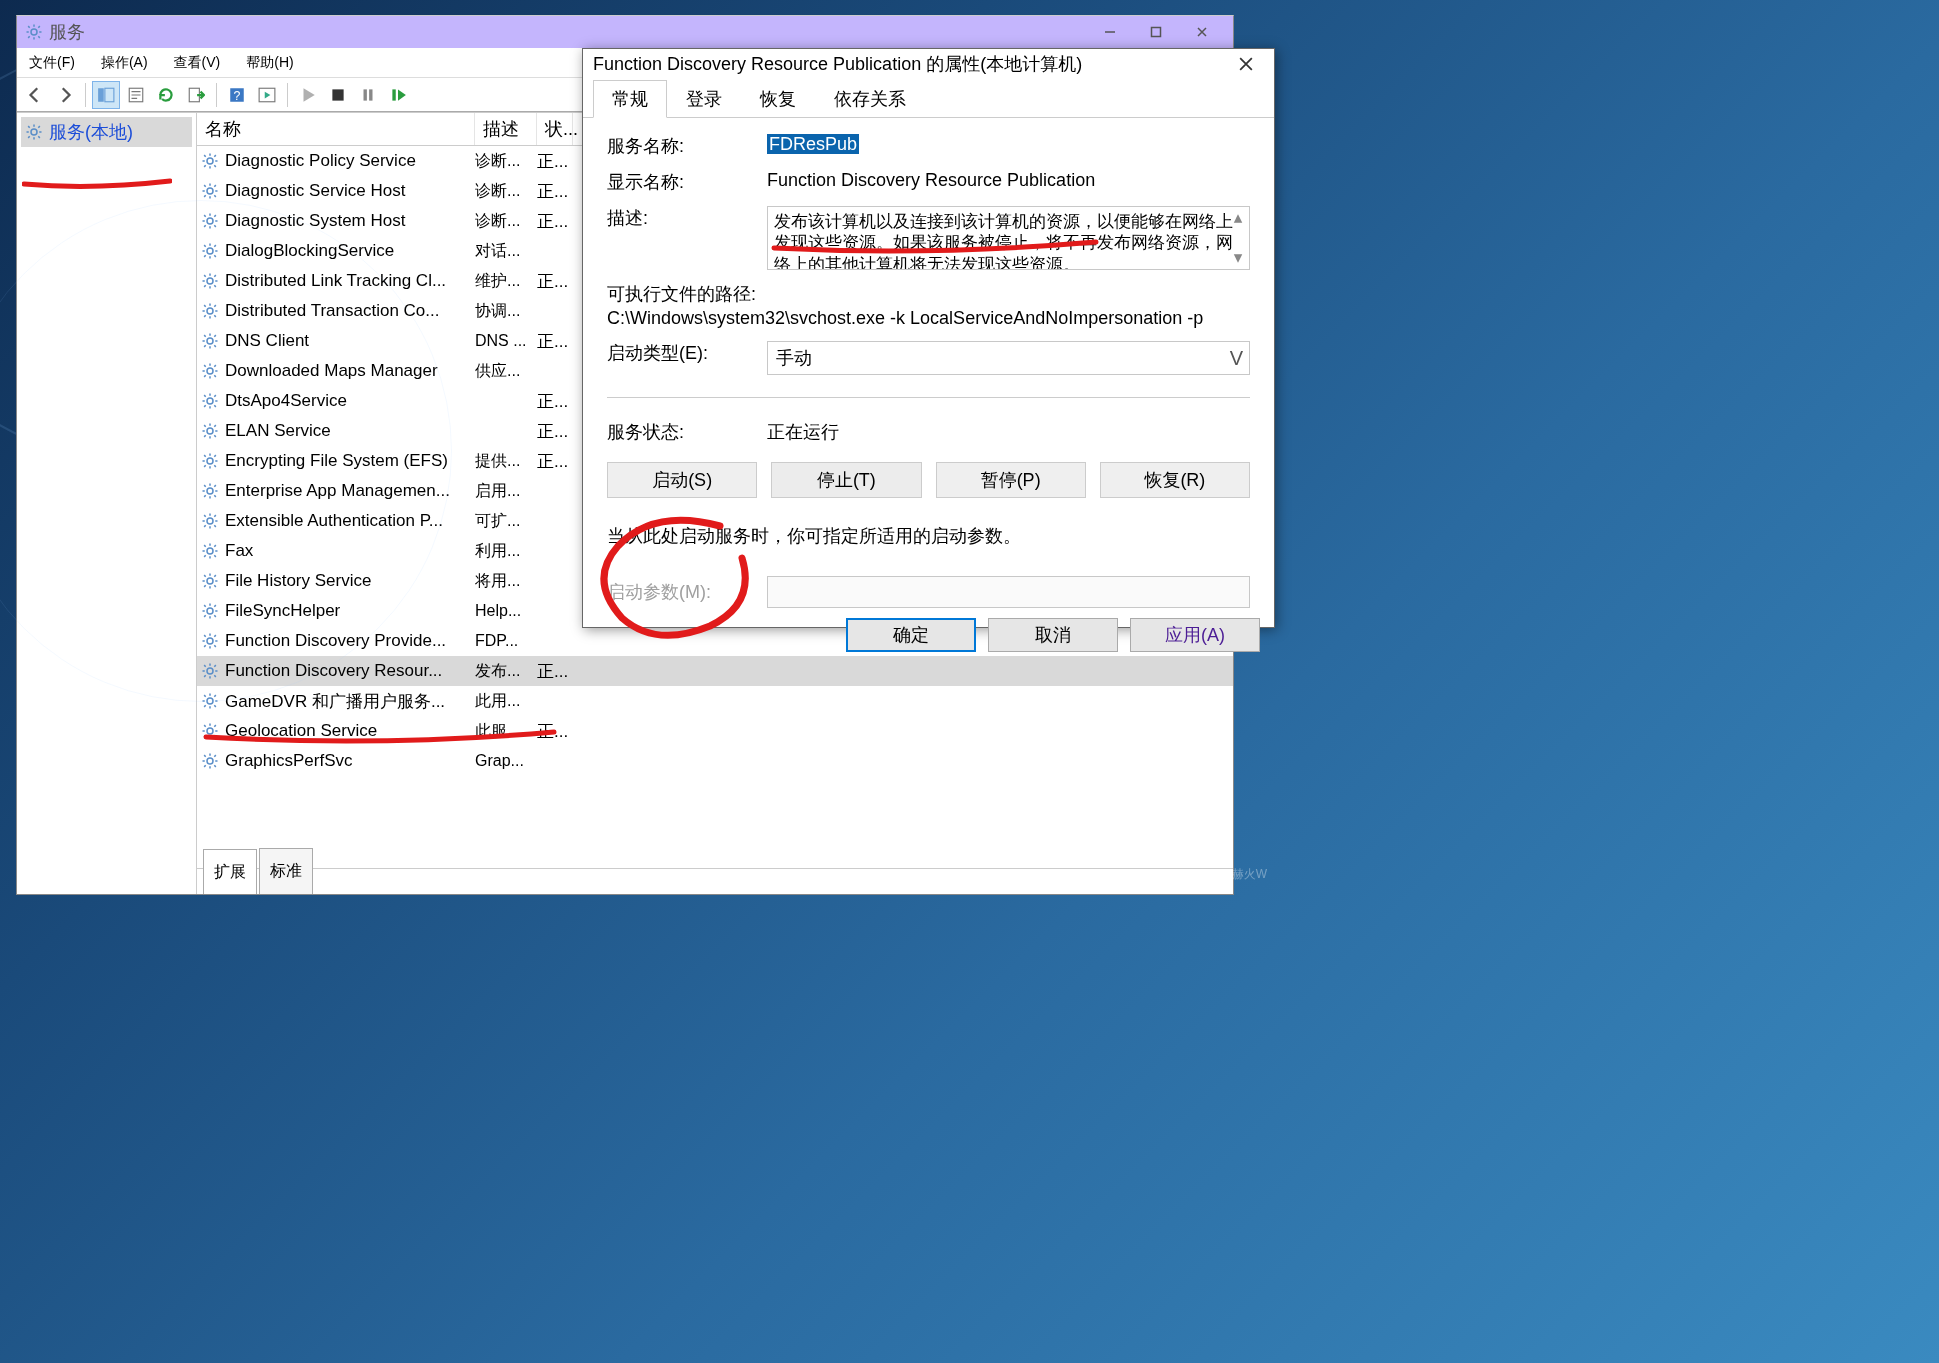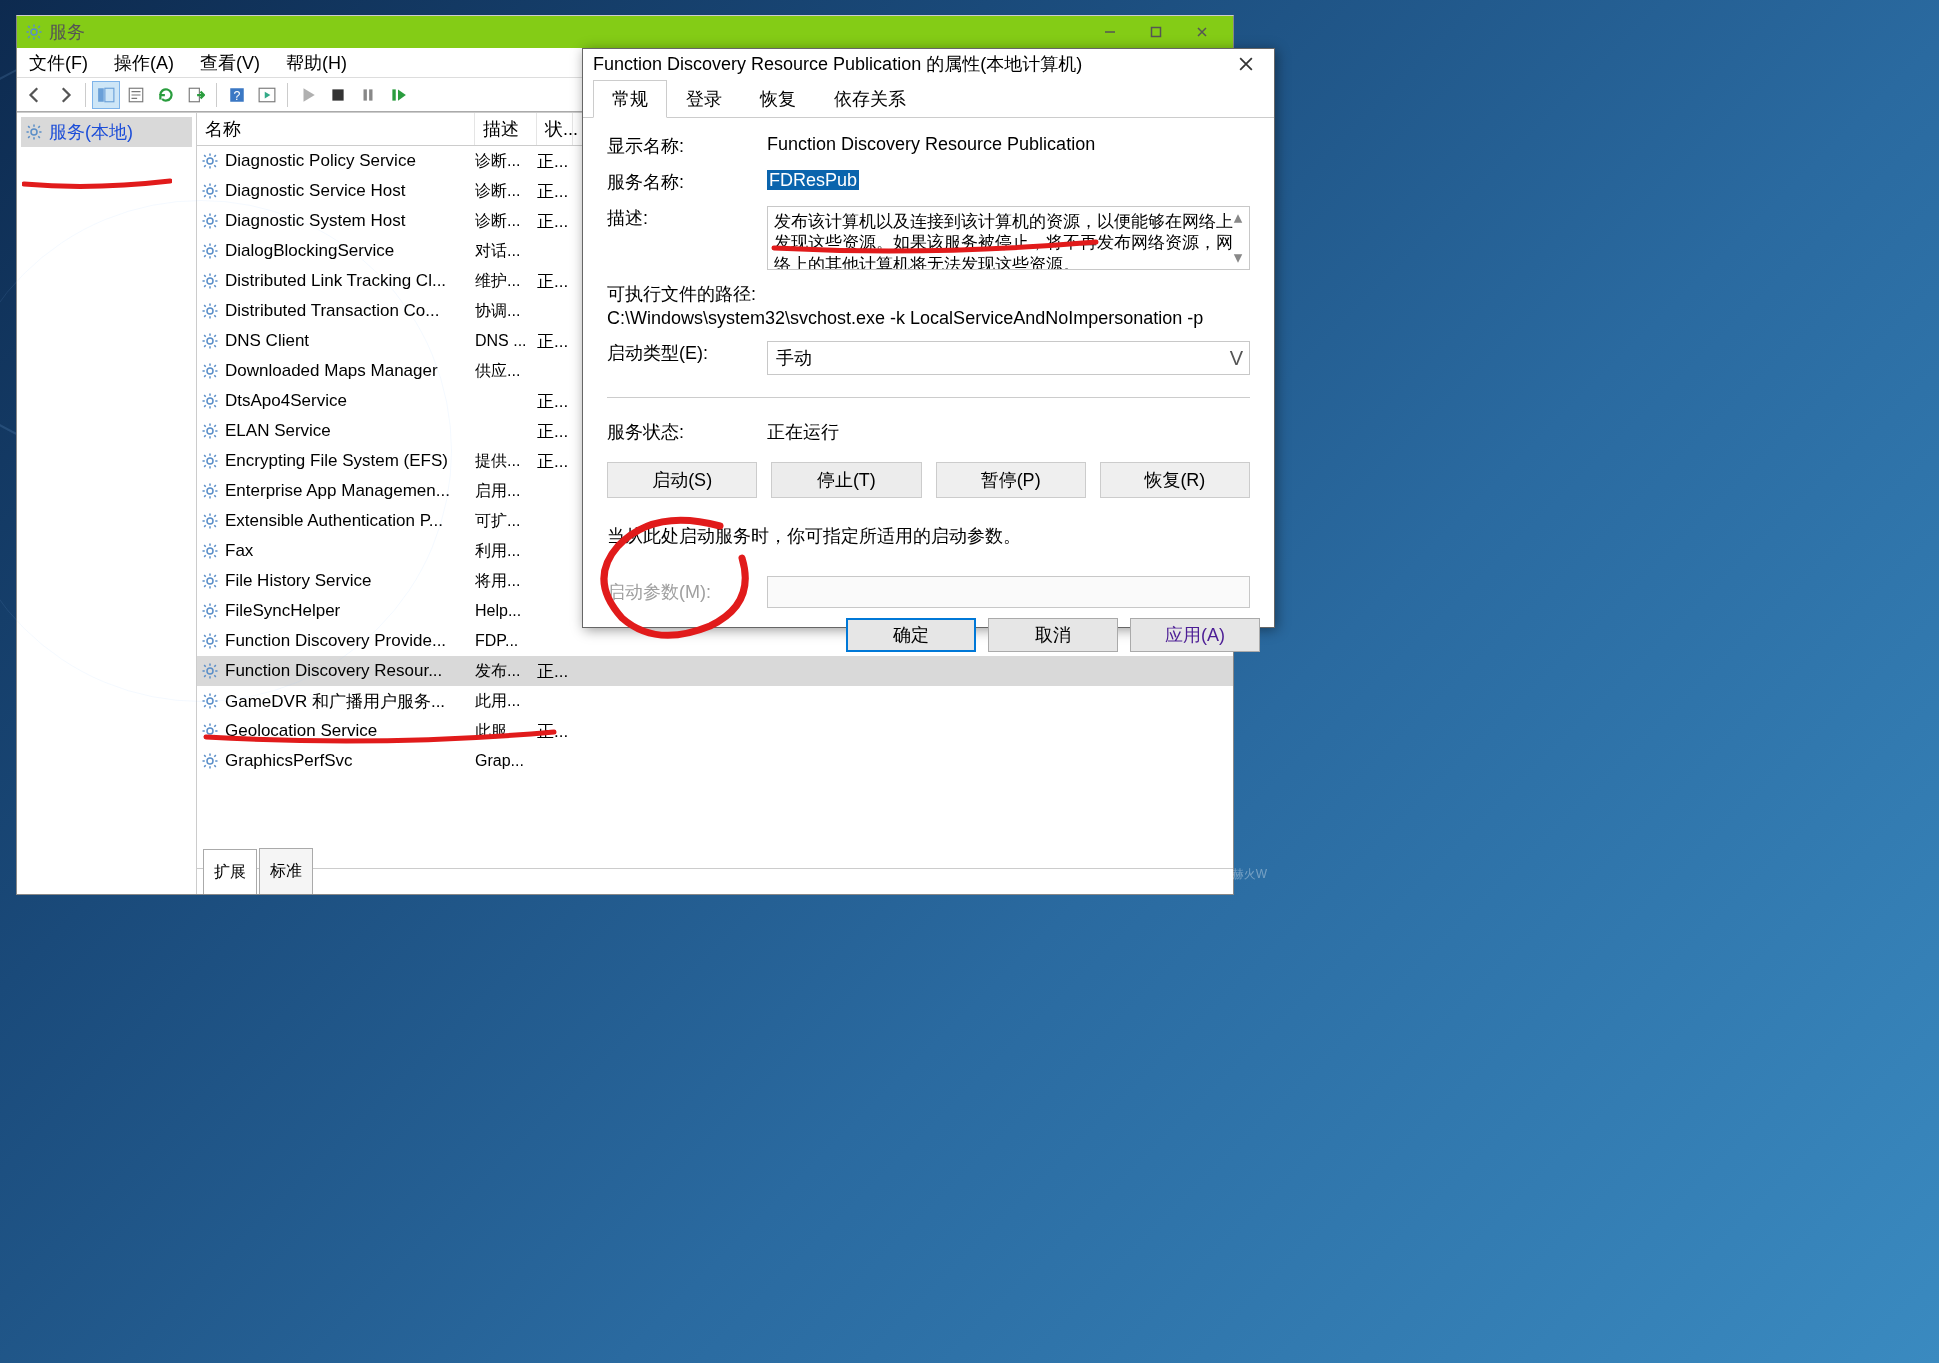--- a/index.html
+++ b/index.html
@@ -20,30 +20,30 @@
   }
 
   
   .services-window {
     position: absolute; top: 15px; left: 16px; width: 1218px; height: 880px;
     background: #fff; border: 1px solid #888; border-top-color:#ccc;
     display: flex; flex-direction: column;
   }
   .win-titlebar {
     height: 32px; display: flex; align-items: center; padding: 0 8px;
-    background: #84cc16;
+    background: #c4b5fd;
   }
   .gear-icon { width: 18px; height: 18px; margin-right: 6px; }
   .win-title { font-size: 18px; color: #555; }
   .win-caption-btns { margin-left: auto; display: flex; }
   .cap-btn { width: 46px; height: 30px; display:flex; align-items:center; justify-content:center; color:#555; cursor:pointer; }
   .cap-svg { width:12px; height:12px; }
 
   .menubar { height: 30px; display:flex; align-items:center; padding: 0 8px; gap: 18px; background:#fff; border-bottom:1px solid #ddd; }
-  .menu-item { font-size: 18px; color:#000; cursor:pointer; padding:2px 4px; }
+  .menu-item { font-size: 14px; color:#000; cursor:pointer; padding:2px 4px; }
 
   .toolbar { height: 34px; display:flex; align-items:center; padding: 0 4px; gap: 2px; background:#fff; border-bottom:1px solid #aaa; }
   .tb-btn { width: 28px; height: 28px; display:flex; align-items:center; justify-content:center; border:1px solid transparent; cursor:pointer; }
   .tb-btn.active { background:#cde6f7; border-color:#7eb4ea; }
   .tb-sep { width:1px; height:24px; background:#ccc; margin:0 4px; }
   .tb-glyph { width:18px; height:18px; }
 
   .services-body { flex:1; display:flex; border-top:1px solid #ccc; background:#fff; overflow:hidden; }
   .left-pane { width: 180px; border-right:1px solid #ccc; padding: 4px; }
   .tree-node { display:flex; align-items:center; gap:6px; padding:3px 4px; font-size:18px; color:#000; cursor:pointer; }
@@ -491,26 +491,26 @@
       </div>
   </div>
   <div class="dlg-tabs">
     <div class="dlg-tab active">常规</div>
     <div class="dlg-tab">登录</div>
     <div class="dlg-tab">恢复</div>
     <div class="dlg-tab">依存关系</div>
   </div>
   <div class="dlg-body">
     <div class="form-row">
+      <div class="fl">服务名称:</div>
+      <div class="fv"><span class="svcname-sel">FDResPub</span></div>
+    </div>
+    <div class="form-row">
       <div class="fl">显示名称:</div>
       <div class="fv">Function Discovery Resource Publication</div>
-    </div>
-    <div class="form-row">
-      <div class="fl">服务名称:</div>
-      <div class="fv"><span class="svcname-sel">FDResPub</span></div>
     </div>
     <div class="form-row">
       <div class="fl">描述:</div>
       <div class="desc-box">
         <span>发布该计算机以及连接到该计算机的资源，以便能够在网络上发现这些资源。如果该服务被停止，将不再发布网络资源，网络上的其他计算机将无法发现这些资源。</span>
         <div class="desc-scroll">
           <div class="scroll-arr">▴</div>
           <div class="scroll-arr">▾</div>
         </div>
       </div>

